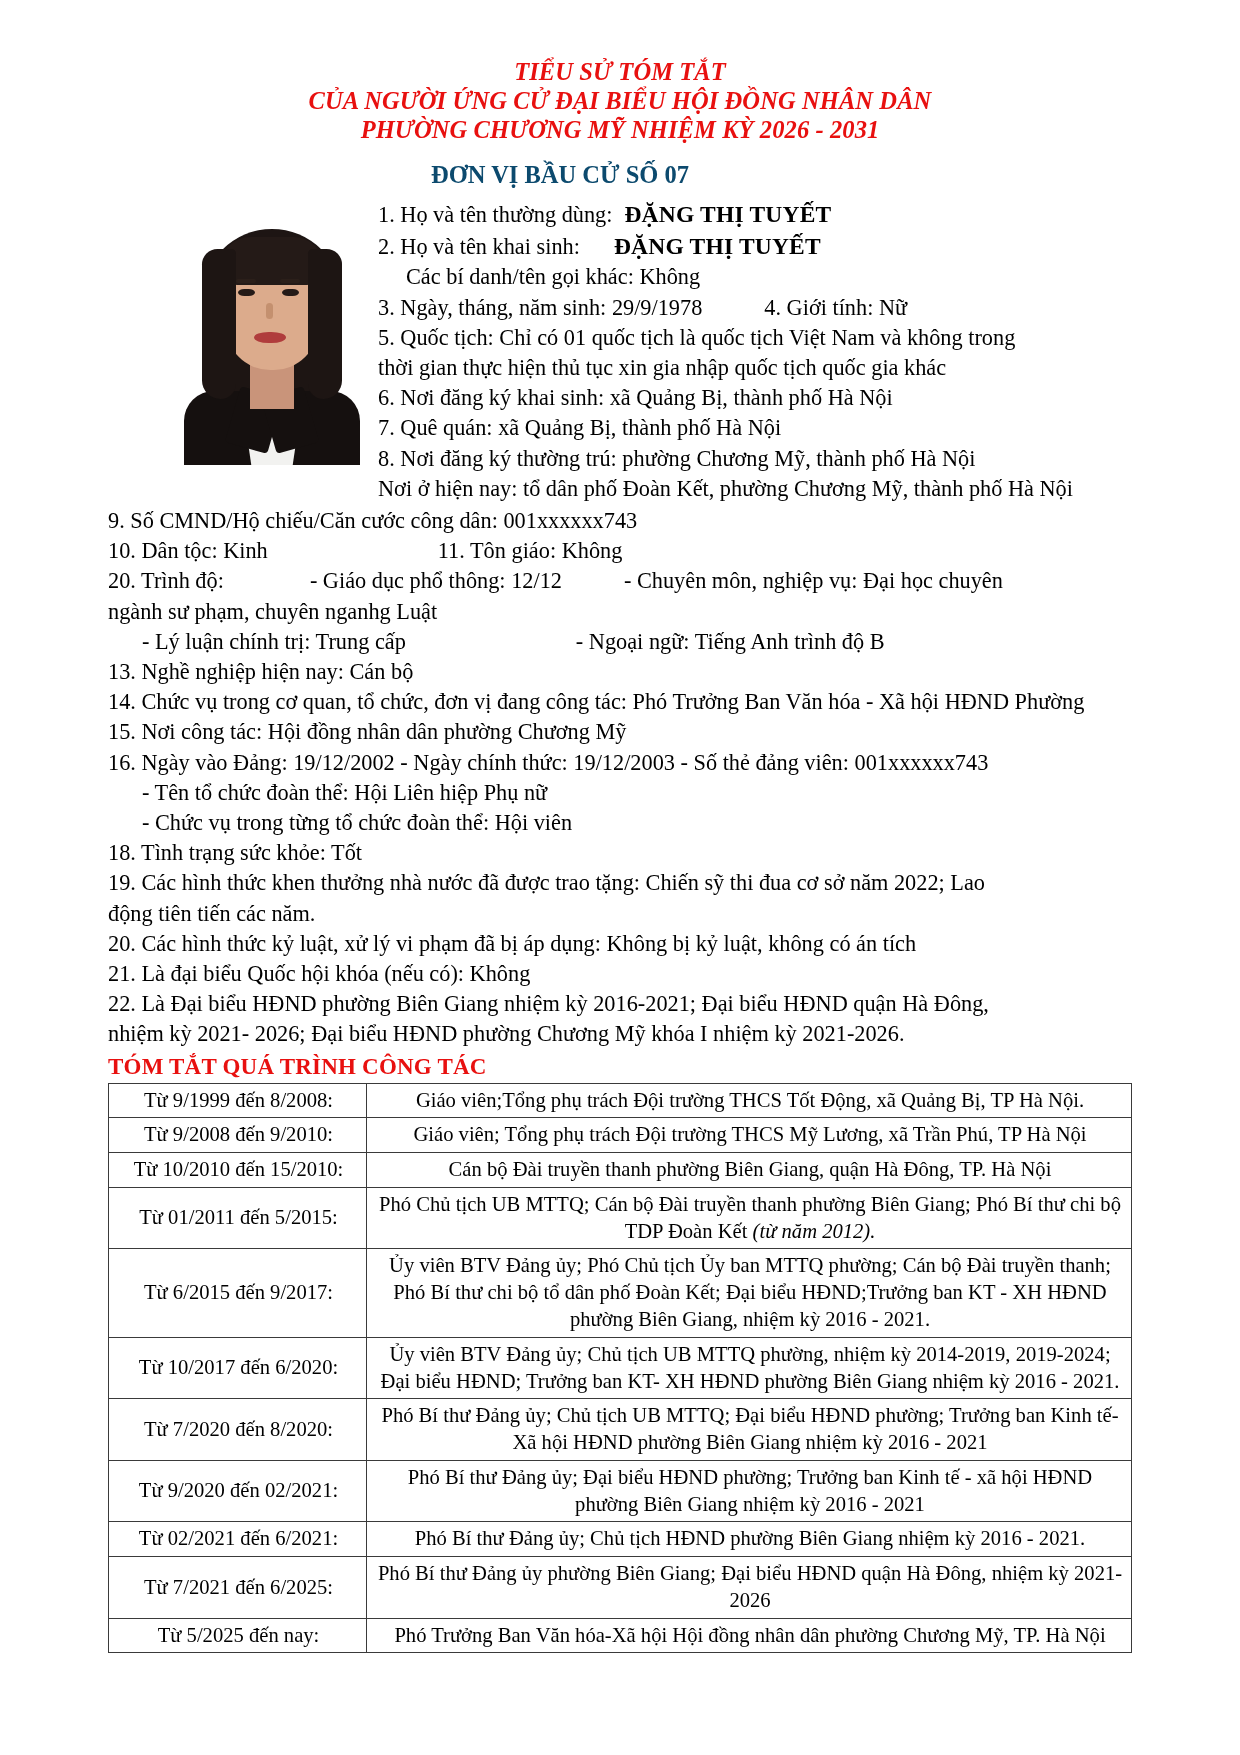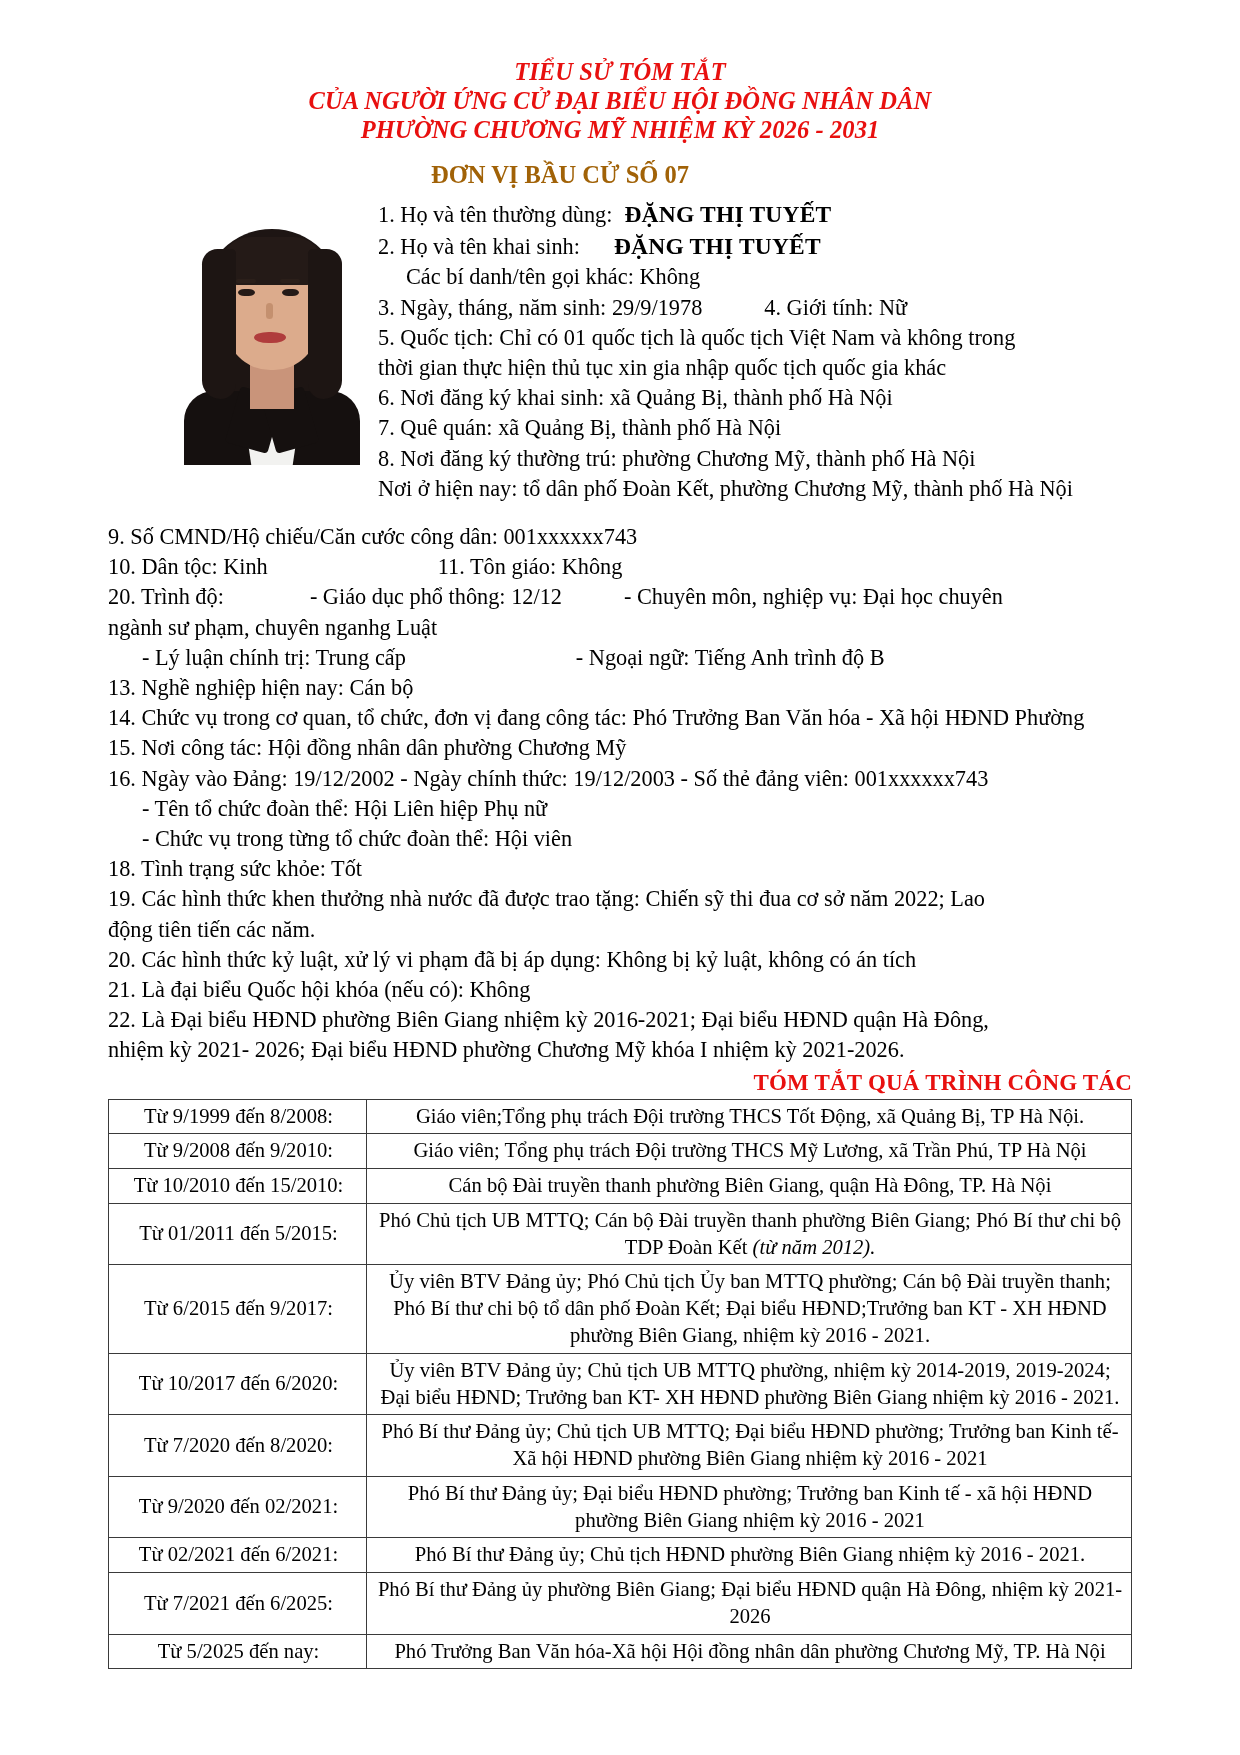--- a/index.html
+++ b/index.html
@@ -33,21 +33,21 @@
   }
   .doc-header .hl {
     font-size: 24.5px;
     letter-spacing: 0.1px;
     white-space: nowrap;
     font-style: italic;
   }
   .doc-header .hl.l1 { font-size: 24.5px; }
   .unit-line {
     text-align: center;
-    color: #a16207;
+    color: #0c4a6e;
     font-weight: bold;
     font-size: 24.5px;
     margin-top: 16px;
     margin-right: 120px;
   }
 
   
   .intro {
     position: relative;
     margin-top: 10px;
@@ -109,33 +109,33 @@
   }
   .intro-lines .row { white-space: nowrap; }
   .bold-name { font-weight: bold; font-size: 23.5px; letter-spacing: 0.2px; }
   .sp-1 { display:inline-block; width: 12px; }
   .sp-2 { display:inline-block; width: 34px; }
   .sp-3 { display:inline-block; width: 62px; }
   .indent-1 { display:inline-block; width: 28px; }
 
   
   .body-lines {
-    margin-top: 18px;
+    margin-top: 2px;
     font-size: 22.3px;
     line-height: 1.355;
   }
   .body-lines .row { }
   .tab-a { display:inline-block; width: 86px; }
   .tab-b { display:inline-block; width: 62px; }
   .tab-c { display:inline-block; width: 170px; }
   .sub { padding-left: 34px; }
 
   
   .table-title {
-    text-align: right;
+    text-align: left;
     color: #e8100f;
     font-weight: bold;
     font-size: 23px;
     margin-top: 4px;
     margin-bottom: 3px;
     letter-spacing: 0.2px;
   }
 
   
   table.career {

